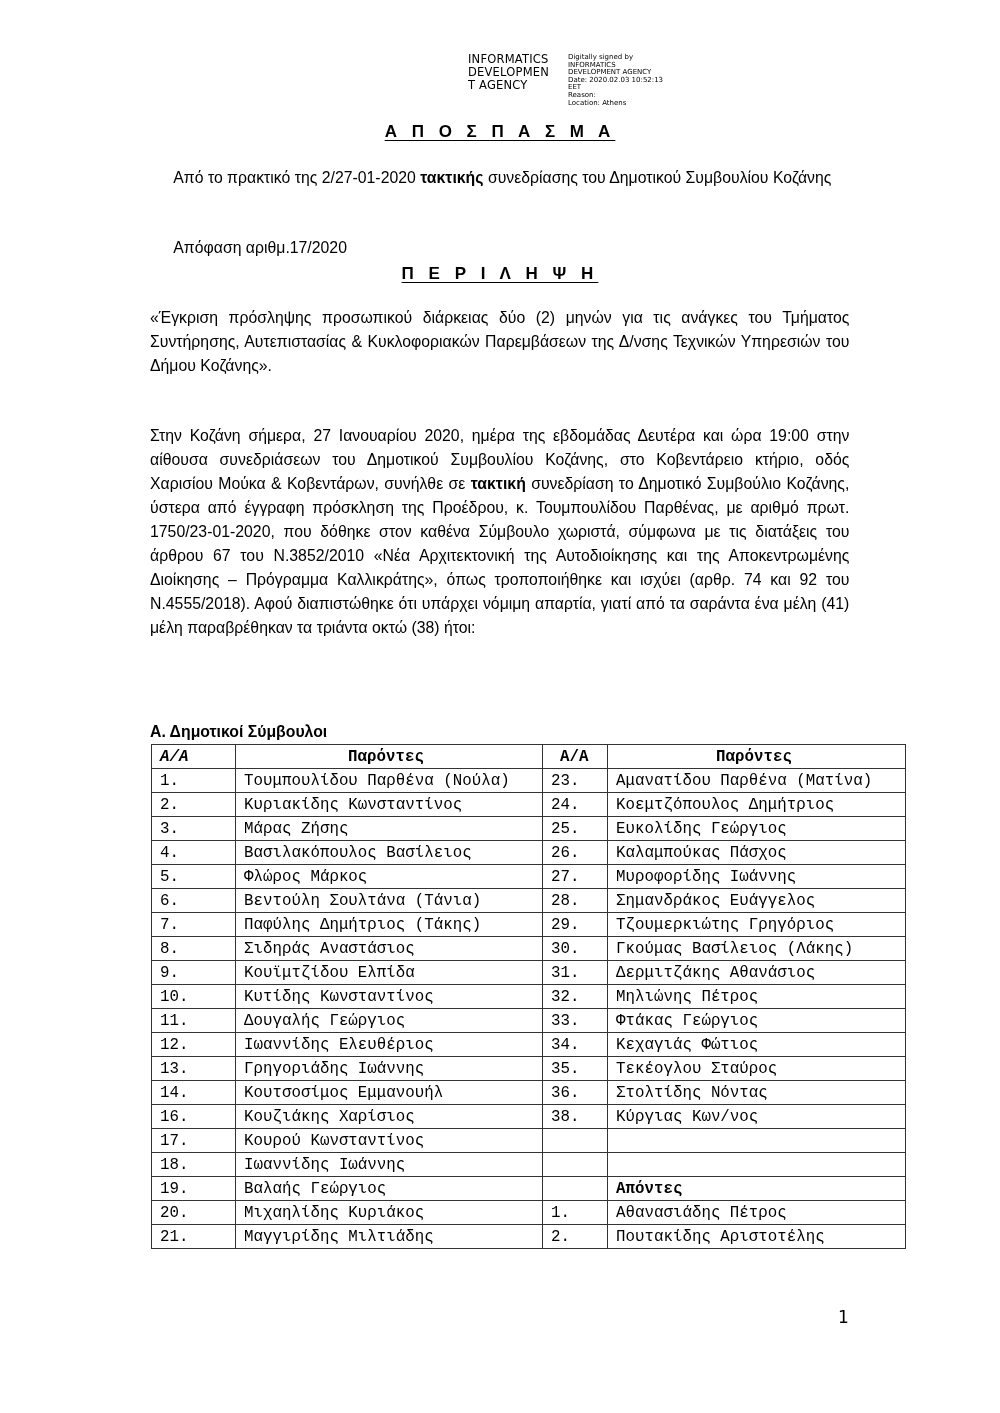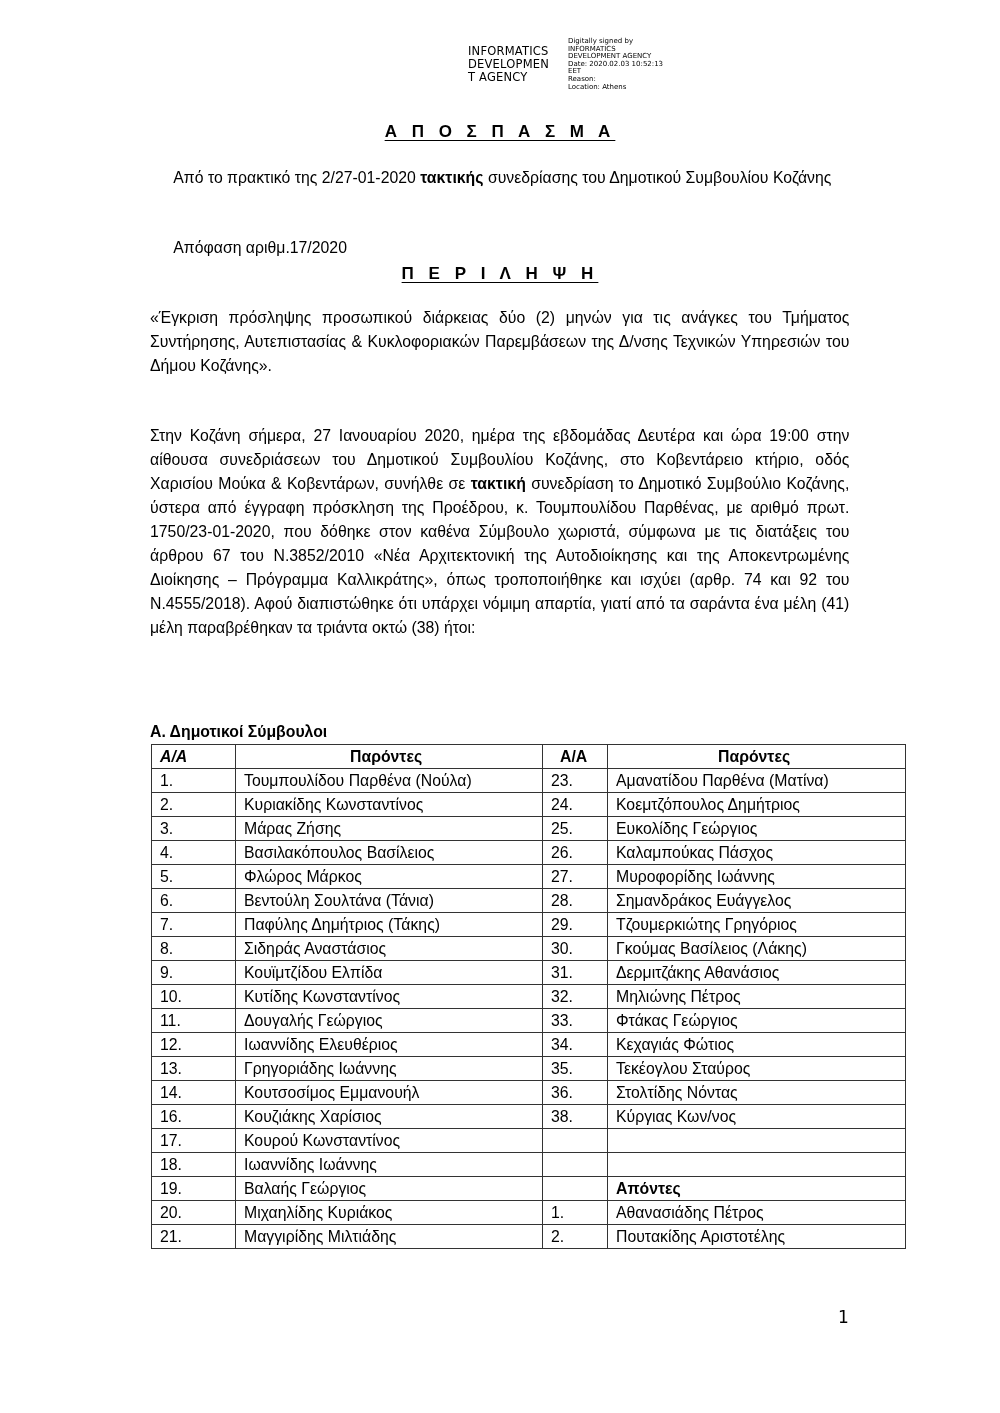--- a/index.html
+++ b/index.html
@@ -12,21 +12,21 @@
       position: absolute; left: 468px; top: 38px;
       display: flex; align-items: center;
     }
     .sig-name {
       font-family: "DejaVu Sans", sans-serif;
       font-size: 11.5px; line-height: 13px; letter-spacing: 0.2px;
       width: 96px; word-break: break-all;
     }
     .sig-details {
       font-family: "DejaVu Sans", sans-serif;
-      font-size: 7px; line-height: 7.6px; margin-left: 4px; margin-top: 0px;
+      font-size: 7px; line-height: 7.6px; margin-left: 4px; margin-top: 16px;
       width: 100px;
     }
     .sig-details div { white-space: nowrap; }
     .title {
       position: absolute; left: 0; width: 1000px; text-align: center;
       font-family: "Liberation Sans", sans-serif;
       font-weight: bold; font-size: 17px; letter-spacing: 5px;
       text-decoration: underline; text-underline-offset: 3px;
     }
     #t1 { top: 122px; }
@@ -45,21 +45,21 @@
     .b { font-weight: bold; }
     .section-heading {
       position: absolute; left: 150px; top: 722px;
       font-family: "Liberation Sans", sans-serif;
       font-weight: bold; font-size: 17px;
       transform: scaleX(0.93); transform-origin: left top;
     }
     table.members {
       position: absolute; left: 151px; top: 744px;
       border-collapse: collapse;
-      font-family: Liberation Sans, sans-serif;
+      font-family: Liberation Mono, monospace;
       font-size: 17px;
     }
     table.members td, table.members th {
       border: 1px solid #333333;
       padding: 0 8px; height: 23px; line-height: 23px;
       vertical-align: top; text-align: left; font-weight: normal;
       white-space: nowrap;
     }
     table.members th { text-align: center; font-weight: bold; }
     table.members th.aa1 { font-style: italic; text-align: left; }

